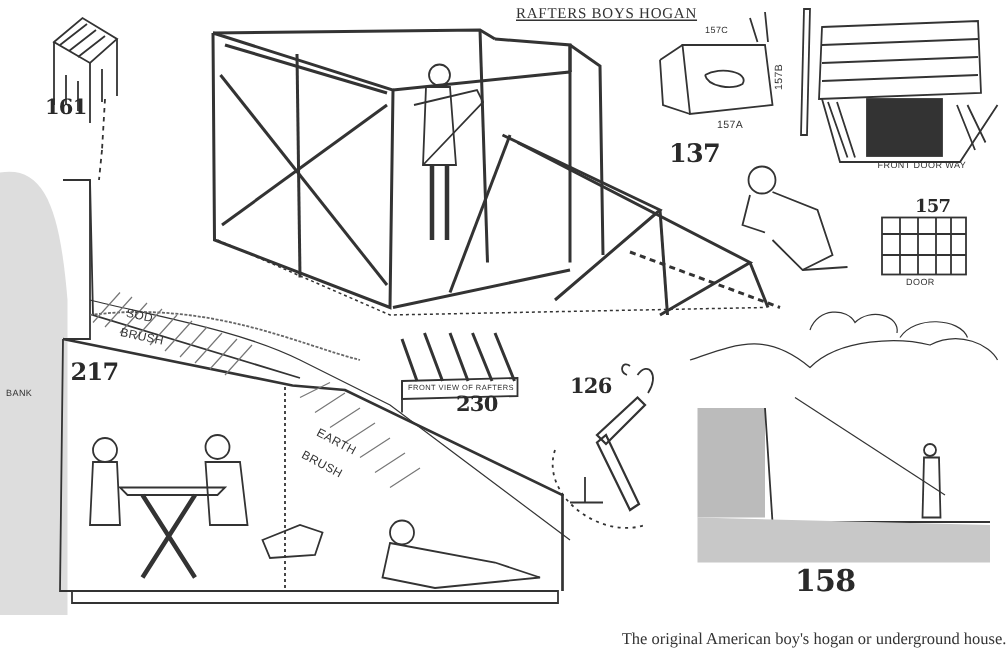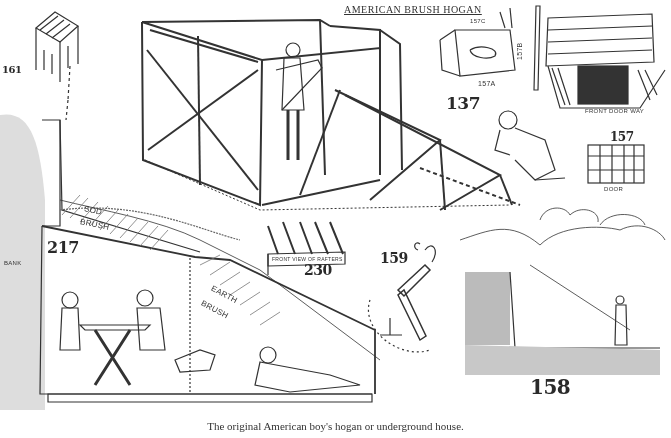--- a/index.html
+++ b/index.html
@@ -5,21 +5,21 @@
   html, body { margin: 0; padding: 0; background: #ffffff; }
   body { width: 671px; height: 438px; overflow: hidden; position: relative;
          font-family: "Liberation Serif", serif; color: #222; }
   #plate { position: absolute; left: 0; top: 0; width: 671px; height: 438px; }
   .fig-num { position: absolute; font-family: "DejaVu Serif", serif; font-weight: bold;
              color: #2a2a2a; letter-spacing: -0.5px; }
   .small-label { position: absolute; font-family: "Liberation Sans", sans-serif;
                  font-size: 6px; color: #333; letter-spacing: 0.3px; white-space: nowrap; }
   .title-label { position: absolute; font-family: "Liberation Serif", serif; font-size: 10px;
                  color: #333; letter-spacing: 0.5px; text-decoration: underline; white-space: nowrap; }
-  .caption { position: absolute; left: 0; width: 671px; top: 420px; text-align: center;
+  .caption { position: absolute; left: 0; width: 671px; top: 420px; text-align: right;
              font-family: "Liberation Serif", serif; font-size: 11px; color: #333; }
 </style>
 </head>
 <body>
 
 <div id="plate">
   <svg width="671" height="438" viewBox="0 0 671 438" xmlns="http://www.w3.org/2000/svg">
     <g stroke="#333" fill="none" stroke-width="1.2">
 
       <g>
@@ -135,33 +135,33 @@
         <path d="M510 272 L515 348 L660 348" stroke-width="1.2"></path>
         <path d="M465 345 L660 350 L660 375 L465 375 Z" fill="#c8c8c8" stroke="none"></path>
         <path d="M530 265 L630 330" stroke-width="0.8"></path>
         <circle cx="620" cy="300" r="4"></circle>
         <path d="M616 305 L626 305 L627 345 L615 345 Z"></path>
       </g>
     </g>
   </svg>
 
   
-  <div class="fig-num" style="left:2px; top:64px; font-size:10px;">161</div>
+  <div class="fig-num" style="left:30px; top:64px; font-size:14px;">161</div>
   <div class="fig-num" style="left:446px; top:93px; font-size:17px;">137</div>
   <div class="fig-num" style="left:610px; top:130px; font-size:12px;">157</div>
   <div class="fig-num" style="left:47px; top:238px; font-size:16px;">217</div>
   <div class="fig-num" style="left:304px; top:262px; font-size:14px;">230</div>
-  <div class="fig-num" style="left:380px; top:250px; font-size:14px;">159</div>
+  <div class="fig-num" style="left:380px; top:250px; font-size:14px;">126</div>
   <div class="fig-num" style="left:530px; top:375px; font-size:20px;">158</div>
   <div class="small-label" style="left:478px; top:80px; font-size:7px;">157A</div>
   <div class="small-label" style="left:516px; top:60px; font-size:7px; transform:rotate(-90deg); transform-origin:left top;">157B</div>
   <div class="small-label" style="left:470px; top:18px; font-size:6px;">157C</div>
 
   
-  <div class="title-label" style="left:344px; top:4px;">AMERICAN BRUSH HOGAN</div>
+  <div class="title-label" style="left:344px; top:4px;">RAFTERS BOYS HOGAN</div>
   <div class="small-label" style="left:585px; top:108px;">FRONT DOOR WAY</div>
   <div class="small-label" style="left:604px; top:186px;">DOOR</div>
   <div class="small-label" style="left:272px; top:256px; font-size:5px;">FRONT VIEW OF RAFTERS</div>
   <div class="small-label" style="left:4px; top:260px;">BANK</div>
   <div class="small-label" style="left:84px; top:206px; font-size:8px; transform:rotate(12deg);">SOD</div>
   <div class="small-label" style="left:80px; top:220px; font-size:8px; transform:rotate(12deg);">BRUSH</div>
   <div class="small-label" style="left:210px; top:290px; font-size:8px; transform:rotate(28deg);">EARTH</div>
   <div class="small-label" style="left:200px; top:305px; font-size:8px; transform:rotate(28deg);">BRUSH</div>
 
   <div class="caption">The original American boy's hogan or underground house.</div>

